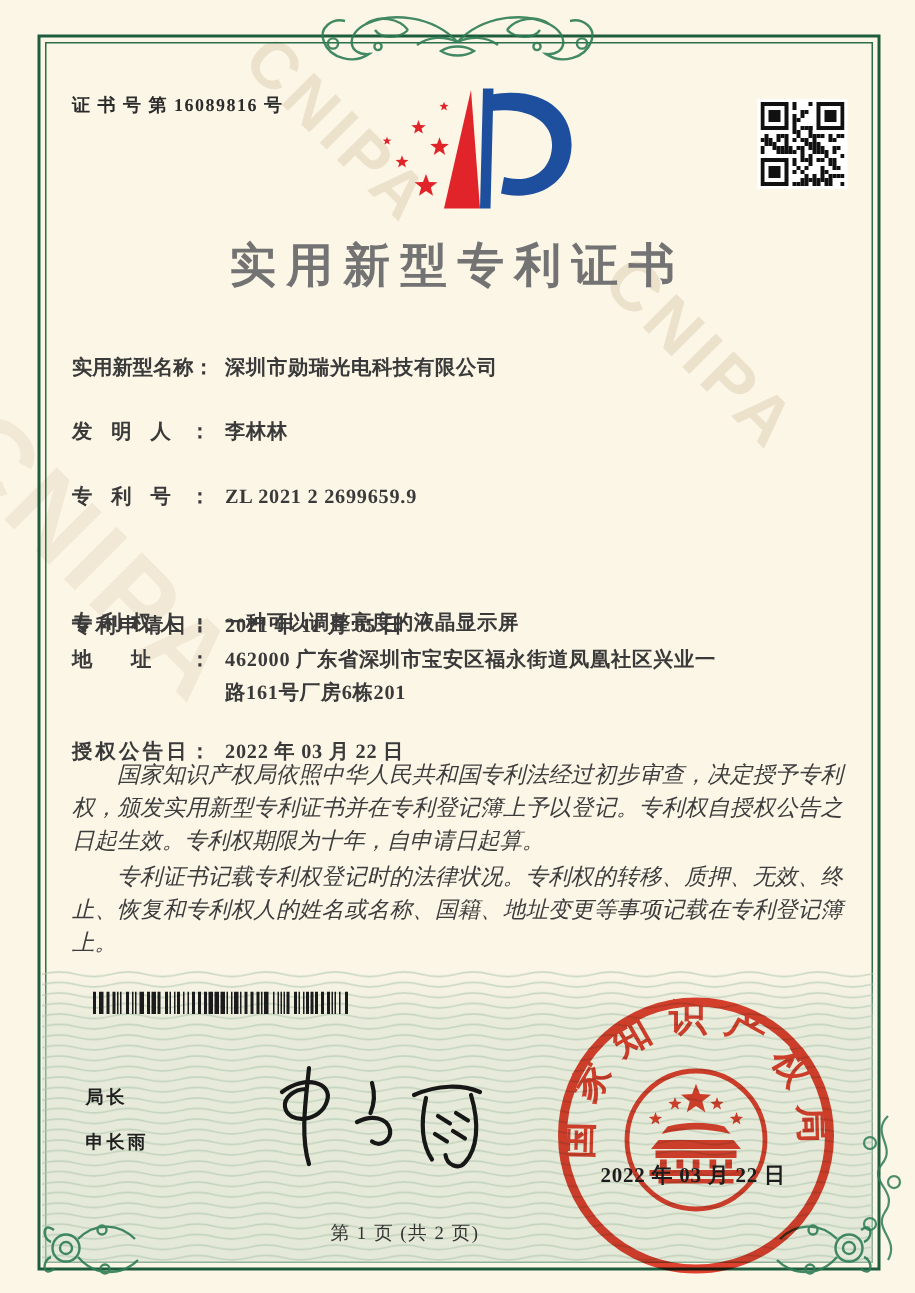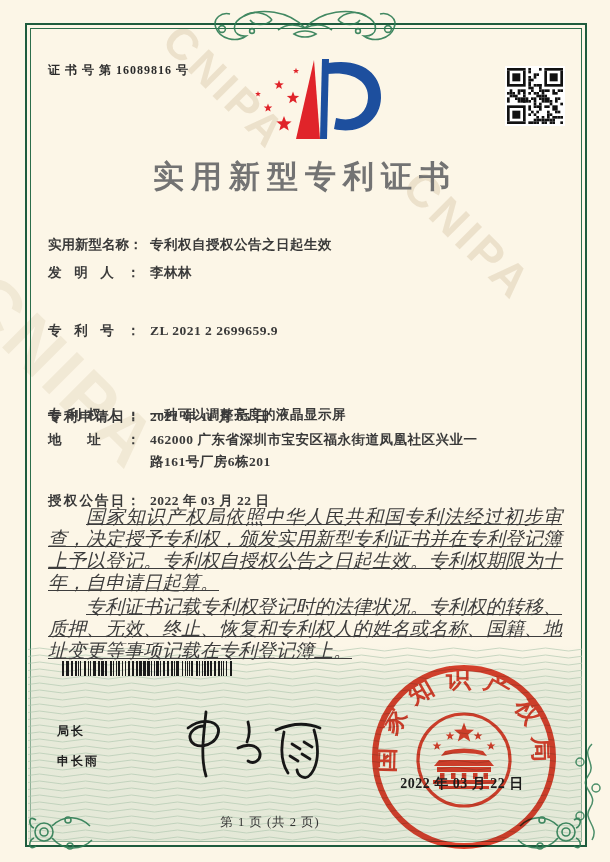--- a/index.html
+++ b/index.html
@@ -50,23 +50,22 @@
     font-size:13.5px; font-weight:600; color:#3a3a3a;}
   .frow{position:absolute; left:0; display:flex; align-items:flex-start; line-height:21px; white-space:nowrap;}
   .flabel{display:inline-block; width:92px; text-align:justify; text-align-last:justify; flex:none;}
   .fvalue{margin-left:10px; letter-spacing:.5px;}
   .fvalue.wrap{white-space:normal; width:332px; line-height:22px;}
   .pair2{margin-left:22px; display:flex;}
   .pair2 .flabel{width:auto; text-align-last:auto; letter-spacing:1px;}
   
   .body-text{
     position:absolute; left:48px; top:506px; width:514px; z-index:4;
-    font-size:19px; font-style:italic; color:#3d3d3d; line-height:22px;
+    font-size:15px; font-style:italic; color:#3d3d3d; line-height:22px;
     text-align:justify;
-    text-decoration:underline;
   }
   .body-text p{margin:0 0 2px 0; text-indent:2em;}
   
   .barcode{position:absolute; left:62px; top:661px; z-index:4;}
   .sign-block{
     position:absolute; left:57px; top:716px; z-index:5;
     font-family:"Liberation Sans","DejaVu Sans",sans-serif;
     font-size:12px; font-weight:600; color:#202020; line-height:30px; letter-spacing:2px;
   }
   .signature{position:absolute; left:170px; top:702px; z-index:5;}
@@ -310,23 +309,23 @@
       <rect x="42.67" y="53.33" width="2.67" height="2.67" fill="#111"></rect>
       <rect x="45.33" y="53.33" width="2.67" height="2.67" fill="#111"></rect>
       <rect x="53.33" y="53.33" width="2.67" height="2.67" fill="#111"></rect>
     </svg>
 
   <div class="title">实用新型专利证书</div>
 
   <div class="fields">
     <div class="frow" style="top:0;">
       <span class="flabel">实用新型名称：</span>
-      <span class="fvalue">专利权自授权公告之日起生效</span>
-    </div>
-    <div class="frow" style="top:28px;">
+      <span class="fvalue">深圳市勋瑞光电科技有限公司</span>
+    </div>
+    <div class="frow" style="top:43px;">
       <span class="flabel">发明人：</span>
       <span class="fvalue">李林林</span>
     </div>
     <div class="frow" style="top:86px;">
       <span class="flabel">专利号：</span>
       <span class="fvalue">ZL 2021 2 2699659.9</span>
     </div>
     <div class="frow" style="top:128px;margin-top:44px;">
       <span class="flabel">专利申请日：</span>
       <span class="fvalue">2021 年 11 月 05 日</span>

